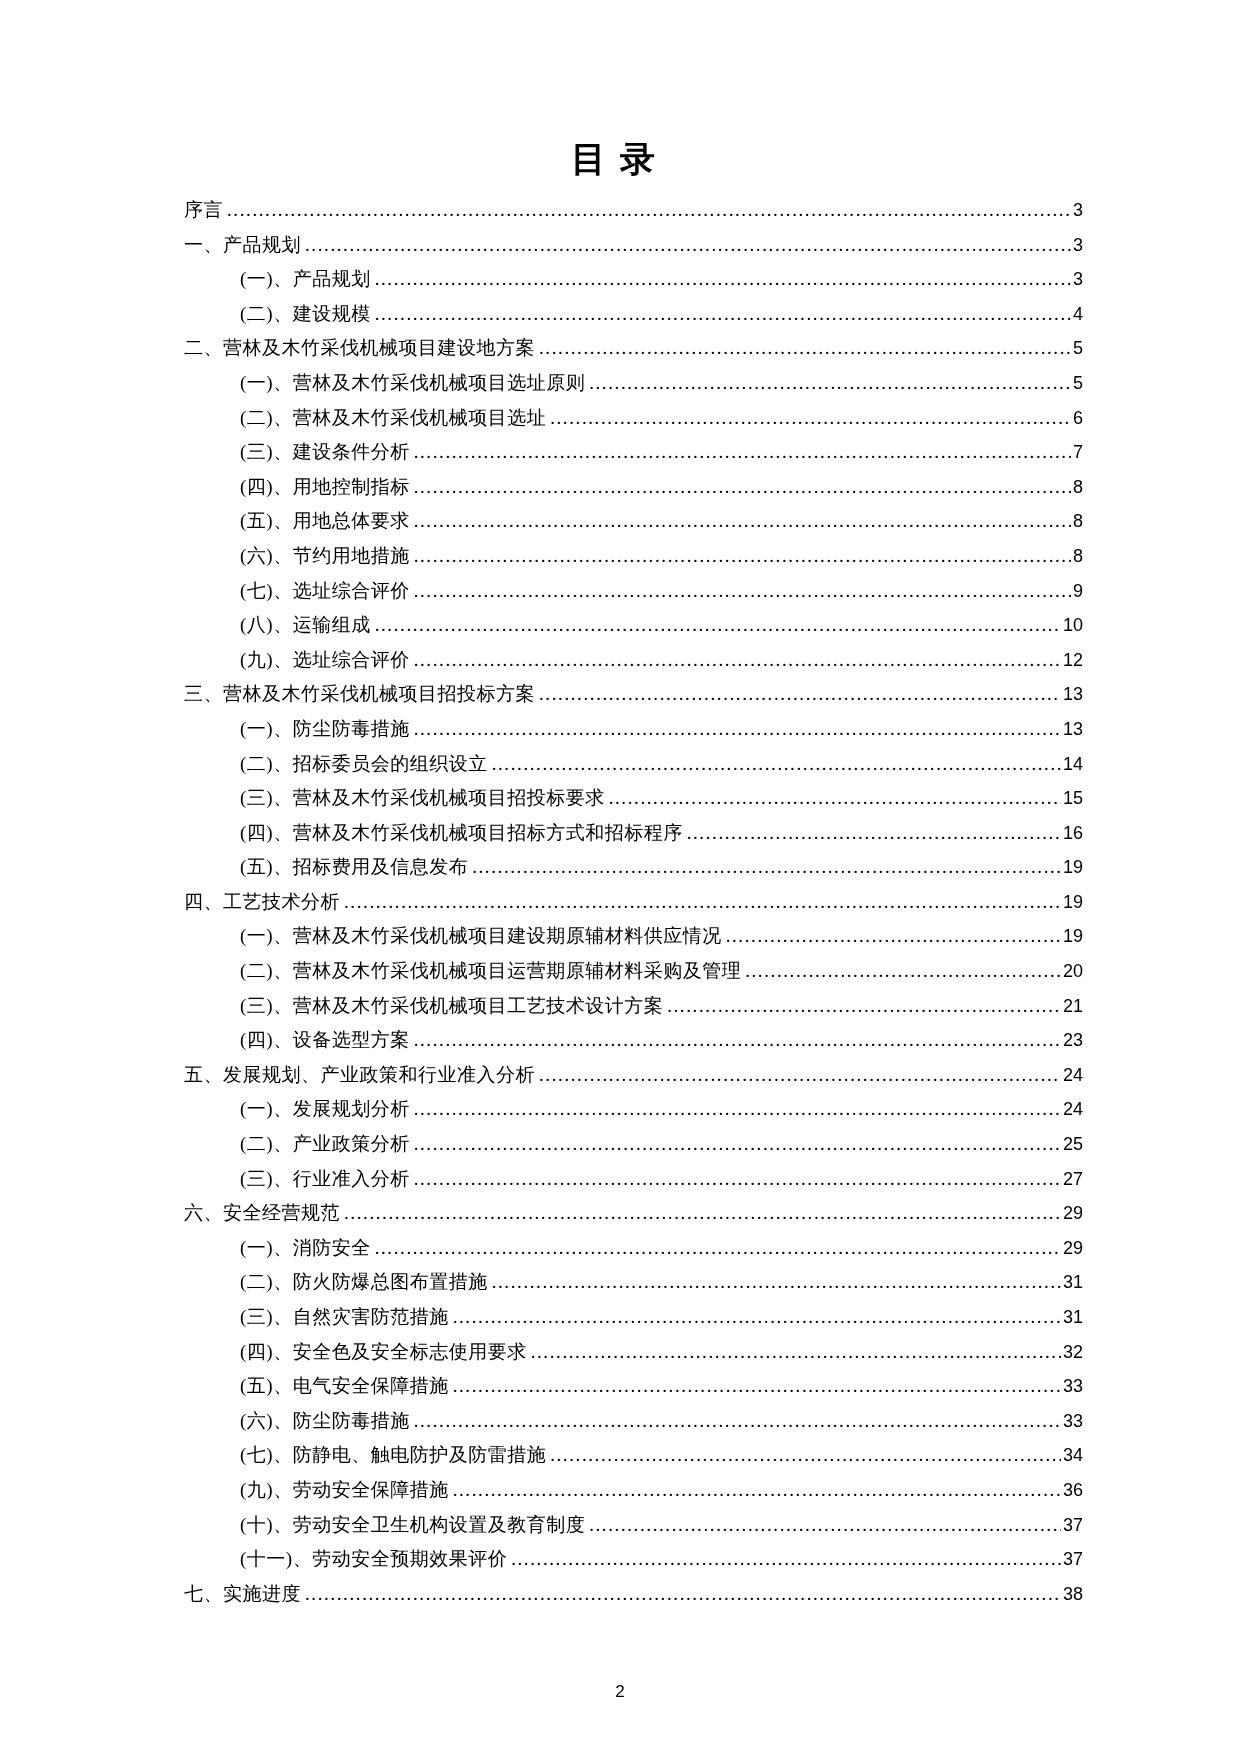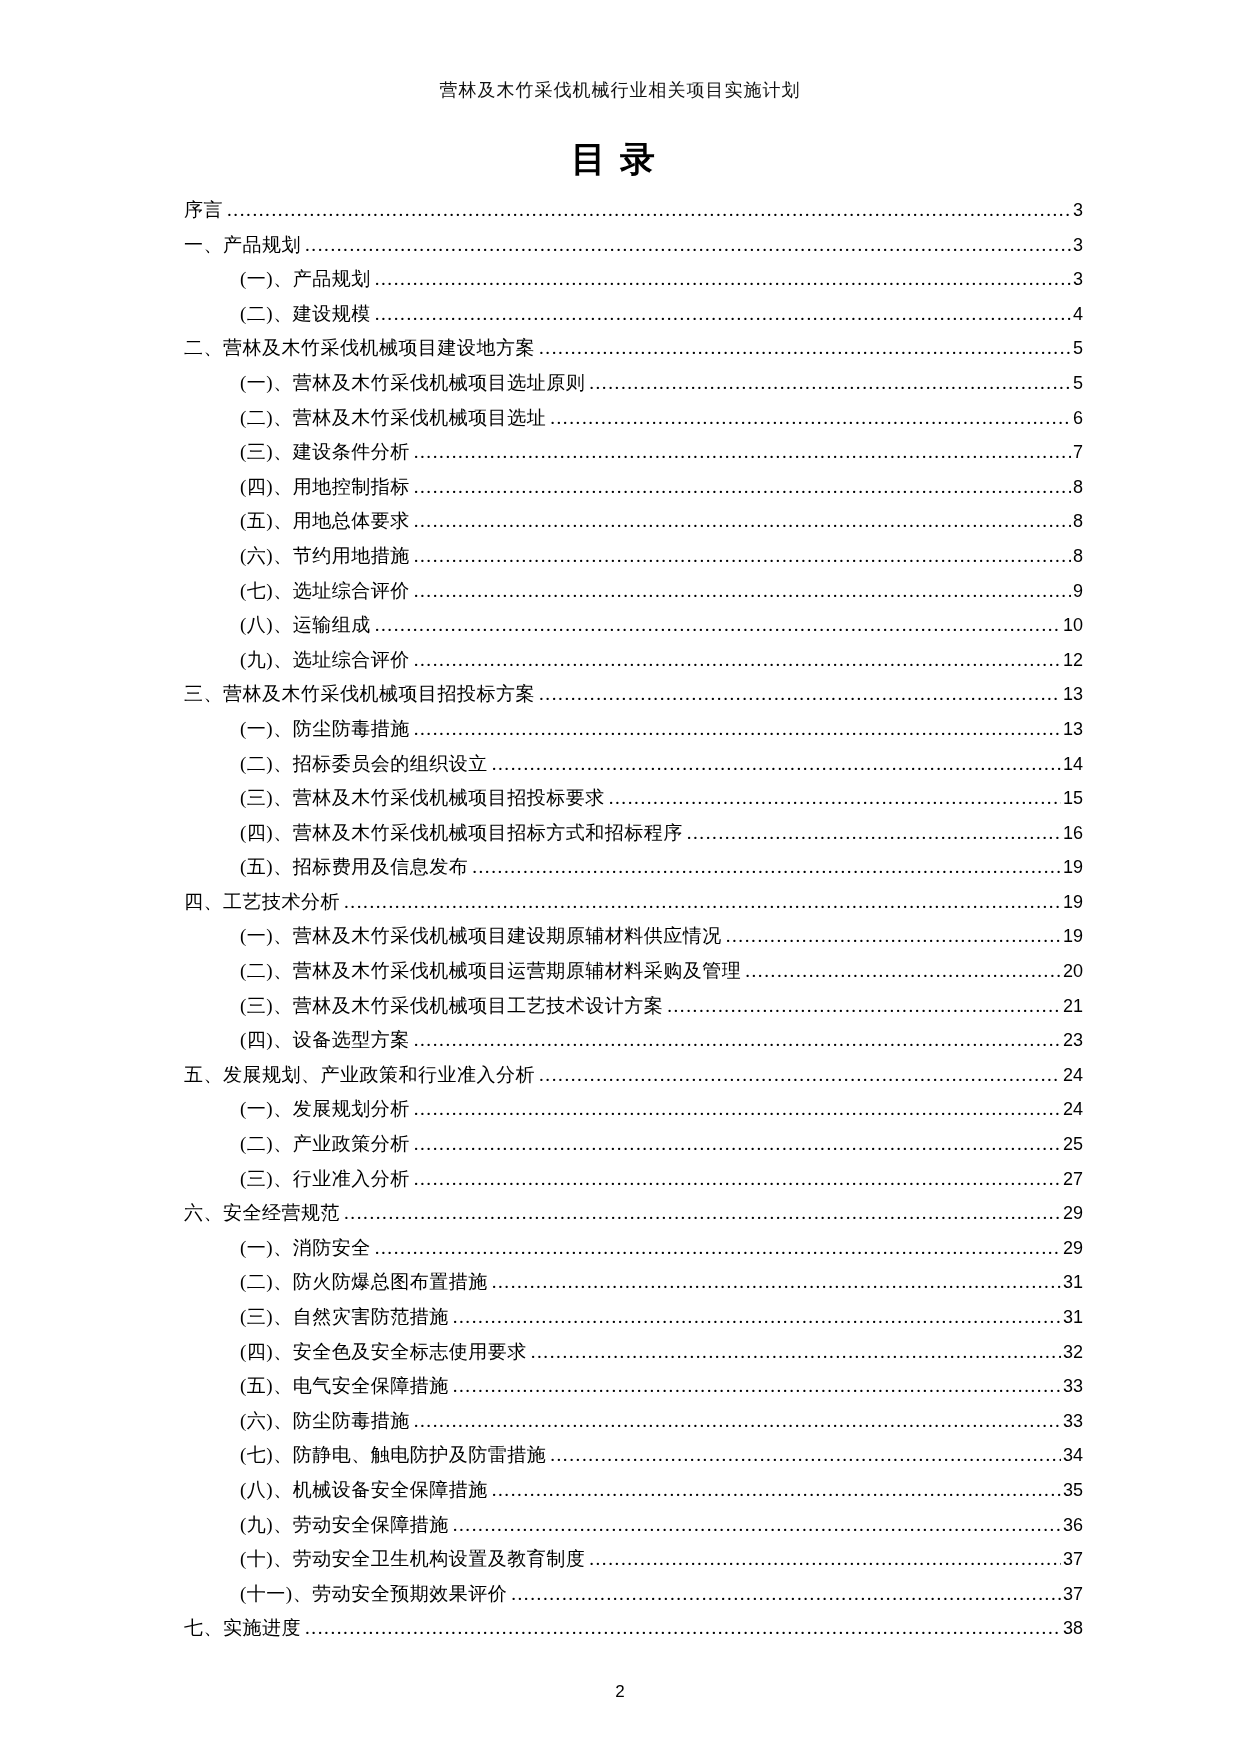--- a/index.html
+++ b/index.html
@@ -87,21 +87,20 @@
     font-family: "Liberation Sans", sans-serif;
     font-size: 17px;
     color: #000000;
   }
 </style>
 </head>
 <body>
 
 <div class="page">
 
-  <div class="doc-header">营林及木竹采伐机械行业相关项目实施计划</div>
 
   <div class="doc-title">目录</div>
 
   <div class="toc">
 
       <div class="toc-entry level-1">
         <span class="toc-label">序言</span>
         <span class="leader"></span>
         <span class="page-num">3</span>
       </div>
@@ -315,25 +314,20 @@
         <span class="leader"></span>
         <span class="page-num">33</span>
       </div>
 
       <div class="toc-entry level-2">
         <span class="toc-label">(七)、防静电、触电防护及防雷措施</span>
         <span class="leader"></span>
         <span class="page-num">34</span>
       </div>
 
-      <div class="toc-entry level-2">
-        <span class="toc-label">(八)、机械设备安全保障措施</span>
-        <span class="leader"></span>
-        <span class="page-num">35</span>
-      </div>
 
       <div class="toc-entry level-2">
         <span class="toc-label">(九)、劳动安全保障措施</span>
         <span class="leader"></span>
         <span class="page-num">36</span>
       </div>
 
       <div class="toc-entry level-2">
         <span class="toc-label">(十)、劳动安全卫生机构设置及教育制度</span>
         <span class="leader"></span>

